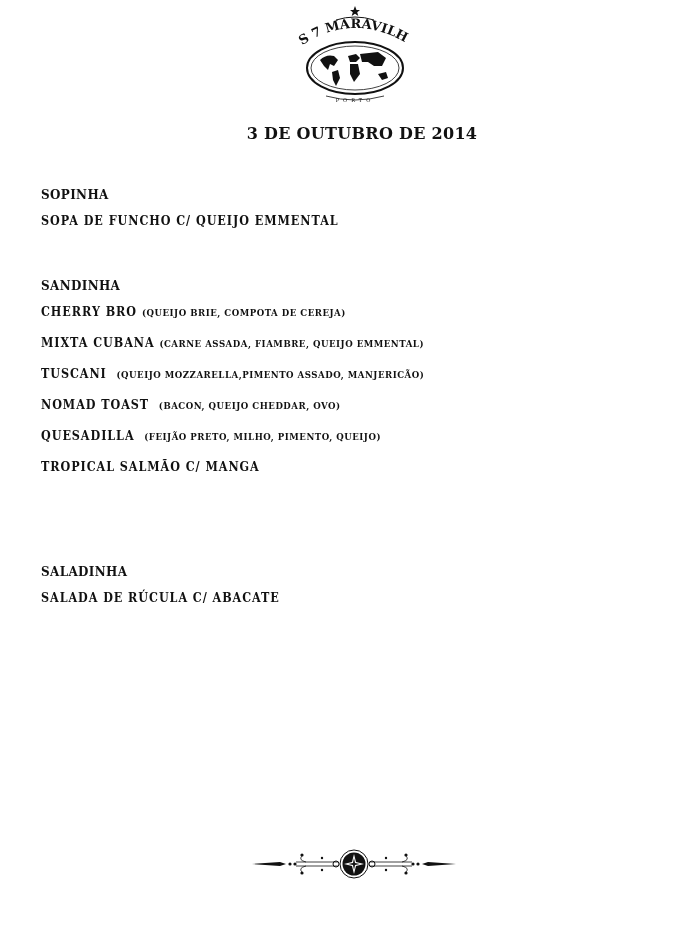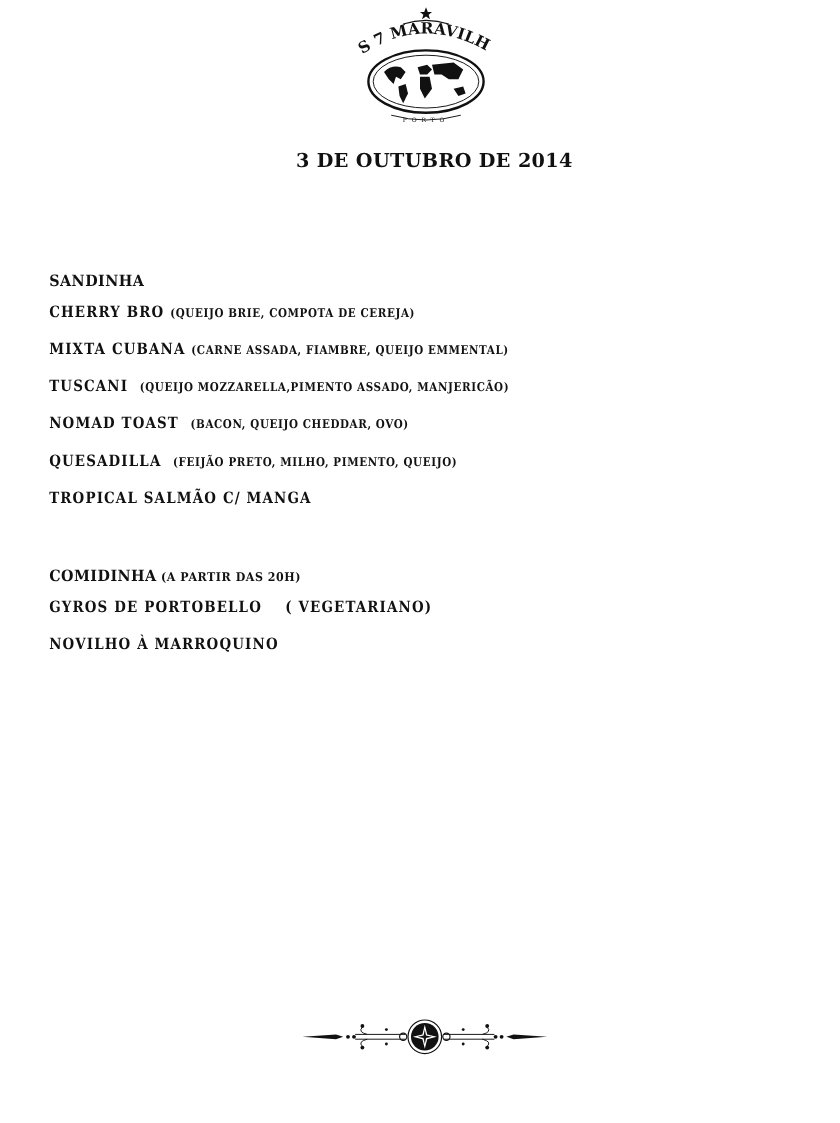--- a/index.html
+++ b/index.html
@@ -47,40 +47,43 @@
     <path d="M80 70 L88 68 L90 74 L84 76 Z"></path>
   </g>
   <path d="M28 92 Q57 100 86 92" stroke="#111" stroke-width="0.8" fill="none"></path>
   <text x="57" y="98" text-anchor="middle" font-family="DejaVu Serif, serif" font-size="5" letter-spacing="4" fill="#111">PORTO</text>
 </svg>
 
 <div class="date">3 DE OUTUBRO DE 2014</div>
 
 <div class="menu">
 
+  <div class="section">
+    <div class="heading"><span>SOPINHA</span></div>
+    <div class="item"><span>SOPA DE FUNCHO C/ QUEIJO EMMENTAL</span></div>
+  </div>
   <div class="gap"></div>
 
   <div class="section">
     <div class="heading"><span>SANDINHA</span></div>
     <div class="item"><span>CHERRY BRO </span><span class="desc">(QUEIJO BRIE, COMPOTA DE CEREJA)</span></div>
     <div class="item"><span>MIXTA CUBANA </span><span class="desc">(CARNE ASSADA, FIAMBRE, QUEIJO EMMENTAL)</span></div>
     <div class="item"><span>TUSCANI  </span><span class="desc">(QUEIJO MOZZARELLA,PIMENTO ASSADO, MANJERICÃO)</span></div>
     <div class="item"><span>NOMAD TOAST  </span><span class="desc">(BACON, QUEIJO CHEDDAR, OVO)</span></div>
     <div class="item"><span>QUESADILLA  </span><span class="desc">(FEIJÃO PRETO, MILHO, PIMENTO, QUEIJO)</span></div>
     <div class="item"><span>TROPICAL SALMÃO C/ MANGA</span></div>
   </div>
   <div class="gap"></div>
 
-  <div class="section">
-    <div class="heading"><span>COMIDINHA</span><span class="note"> (A PARTIR DAS 20H)</span></div>
-    <div class="item"><span>GYROS DE PORTOBELLO    ( VEGETARIANO)</span></div>
-    <div class="item"><span>NOVILHO À MARROQUINO</span></div>
-  </div>
   <div class="gap"></div>
 
+  <div class="section">
+    <div class="heading"><span>SALADINHA</span></div>
+    <div class="item"><span>SALADA DE RÚCULA C/ ABACATE</span></div>
+  </div>
   <div class="gap"></div>
 
 </div>
 
 <svg class="ornament" viewBox="0 0 208 32">
   <path d="M2 16 L30 14 L36 16 L30 18 Z" fill="#111"></path>
   <path d="M206 16 L178 14 L172 16 L178 18 Z" fill="#111"></path>
   <circle cx="40" cy="16" r="1.6" fill="#111"></circle>
     <circle cx="45" cy="16" r="1.6" fill="#111"></circle>
   <circle cx="168" cy="16" r="1.6" fill="#111"></circle>

